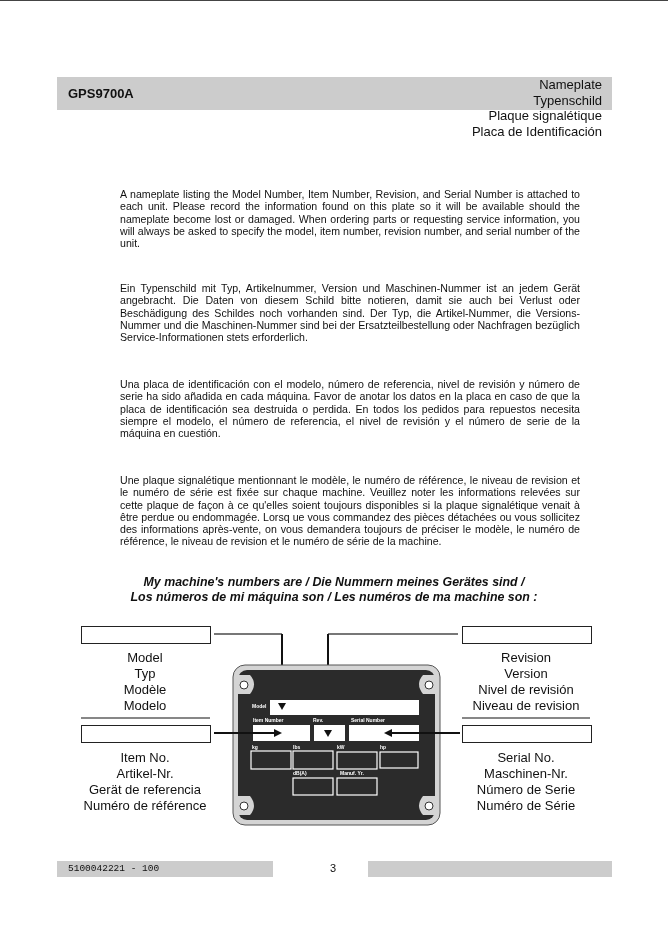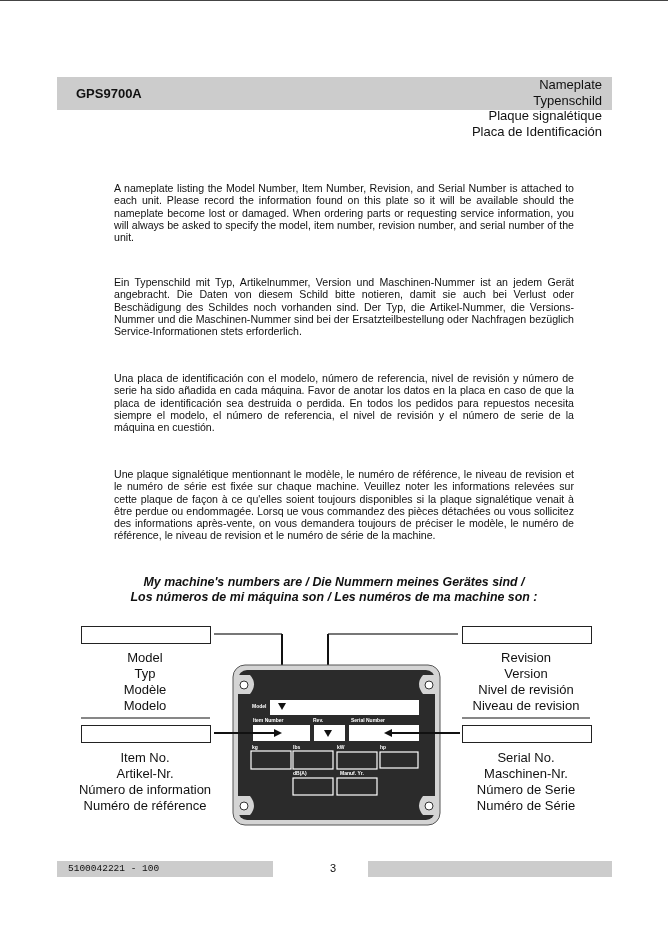--- a/index.html
+++ b/index.html
@@ -6,29 +6,29 @@
     body {
       width: 668px; height: 948px; position: relative; overflow: hidden;
       background: #ffffff; font-family: "Liberation Sans", sans-serif; color: #111;
     }
     .top-rule { position: absolute; left: 0; top: 0; width: 668px; height: 1px; background: #444; }
     .header-bar {
       position: absolute; left: 57px; top: 77px; width: 555px; height: 33px;
       background: #cccccc;
     }
     .doc-model {
-      position: absolute; left: 68px; top: 86px; font-weight: bold; font-size: 13px; margin-left: 8px;
+      position: absolute; left: 68px; top: 86px; font-weight: bold; font-size: 13px;
     }
     .titles {
       position: absolute; right: 66px; top: 77px; text-align: right;
       font-weight: normal; font-size: 13px; line-height: 15.5px;
     }
     .para {
       position: absolute; left: 106px; width: 460px; font-size: 10.6px; line-height: 12.3px;
-      text-align: justify; margin: 8px;
+      text-align: justify; margin: 14px;
     }
     .callout {
       position: absolute; left: 0; width: 668px; text-align: center;
       font-weight: bold; font-style: italic; font-size: 12.4px; line-height: 15px;
     }
     .entry-box {
       position: absolute; width: 128px; height: 16px; border: 1px solid #222; background: #fff;
     }
     .label-stack {
       position: absolute; text-align: center; font-size: 13px; line-height: 16px; width: 160px;
@@ -73,21 +73,21 @@
 </div>
 <div class="label-stack" style="left:446px; top:650px;">
   <div>Revision</div>
   <div>Version</div>
   <div>Nivel de revisión</div>
   <div>Niveau de revision</div>
 </div>
 <div class="label-stack" style="left:65px; top:750px;">
   <div>Item No.</div>
   <div>Artikel-Nr.</div>
-  <div>Número de information</div>
+  <div>Gerät de referencia</div>
   <div>Numéro de référence</div>
 </div>
 <div class="label-stack" style="left:446px; top:750px;">
   <div>Serial No.</div>
   <div>Maschinen-Nr.</div>
   <div>Número de Serie</div>
   <div>Numéro de Série</div>
 </div>
 
 <svg style="position:absolute; left:0; top:0;" width="668" height="948">

